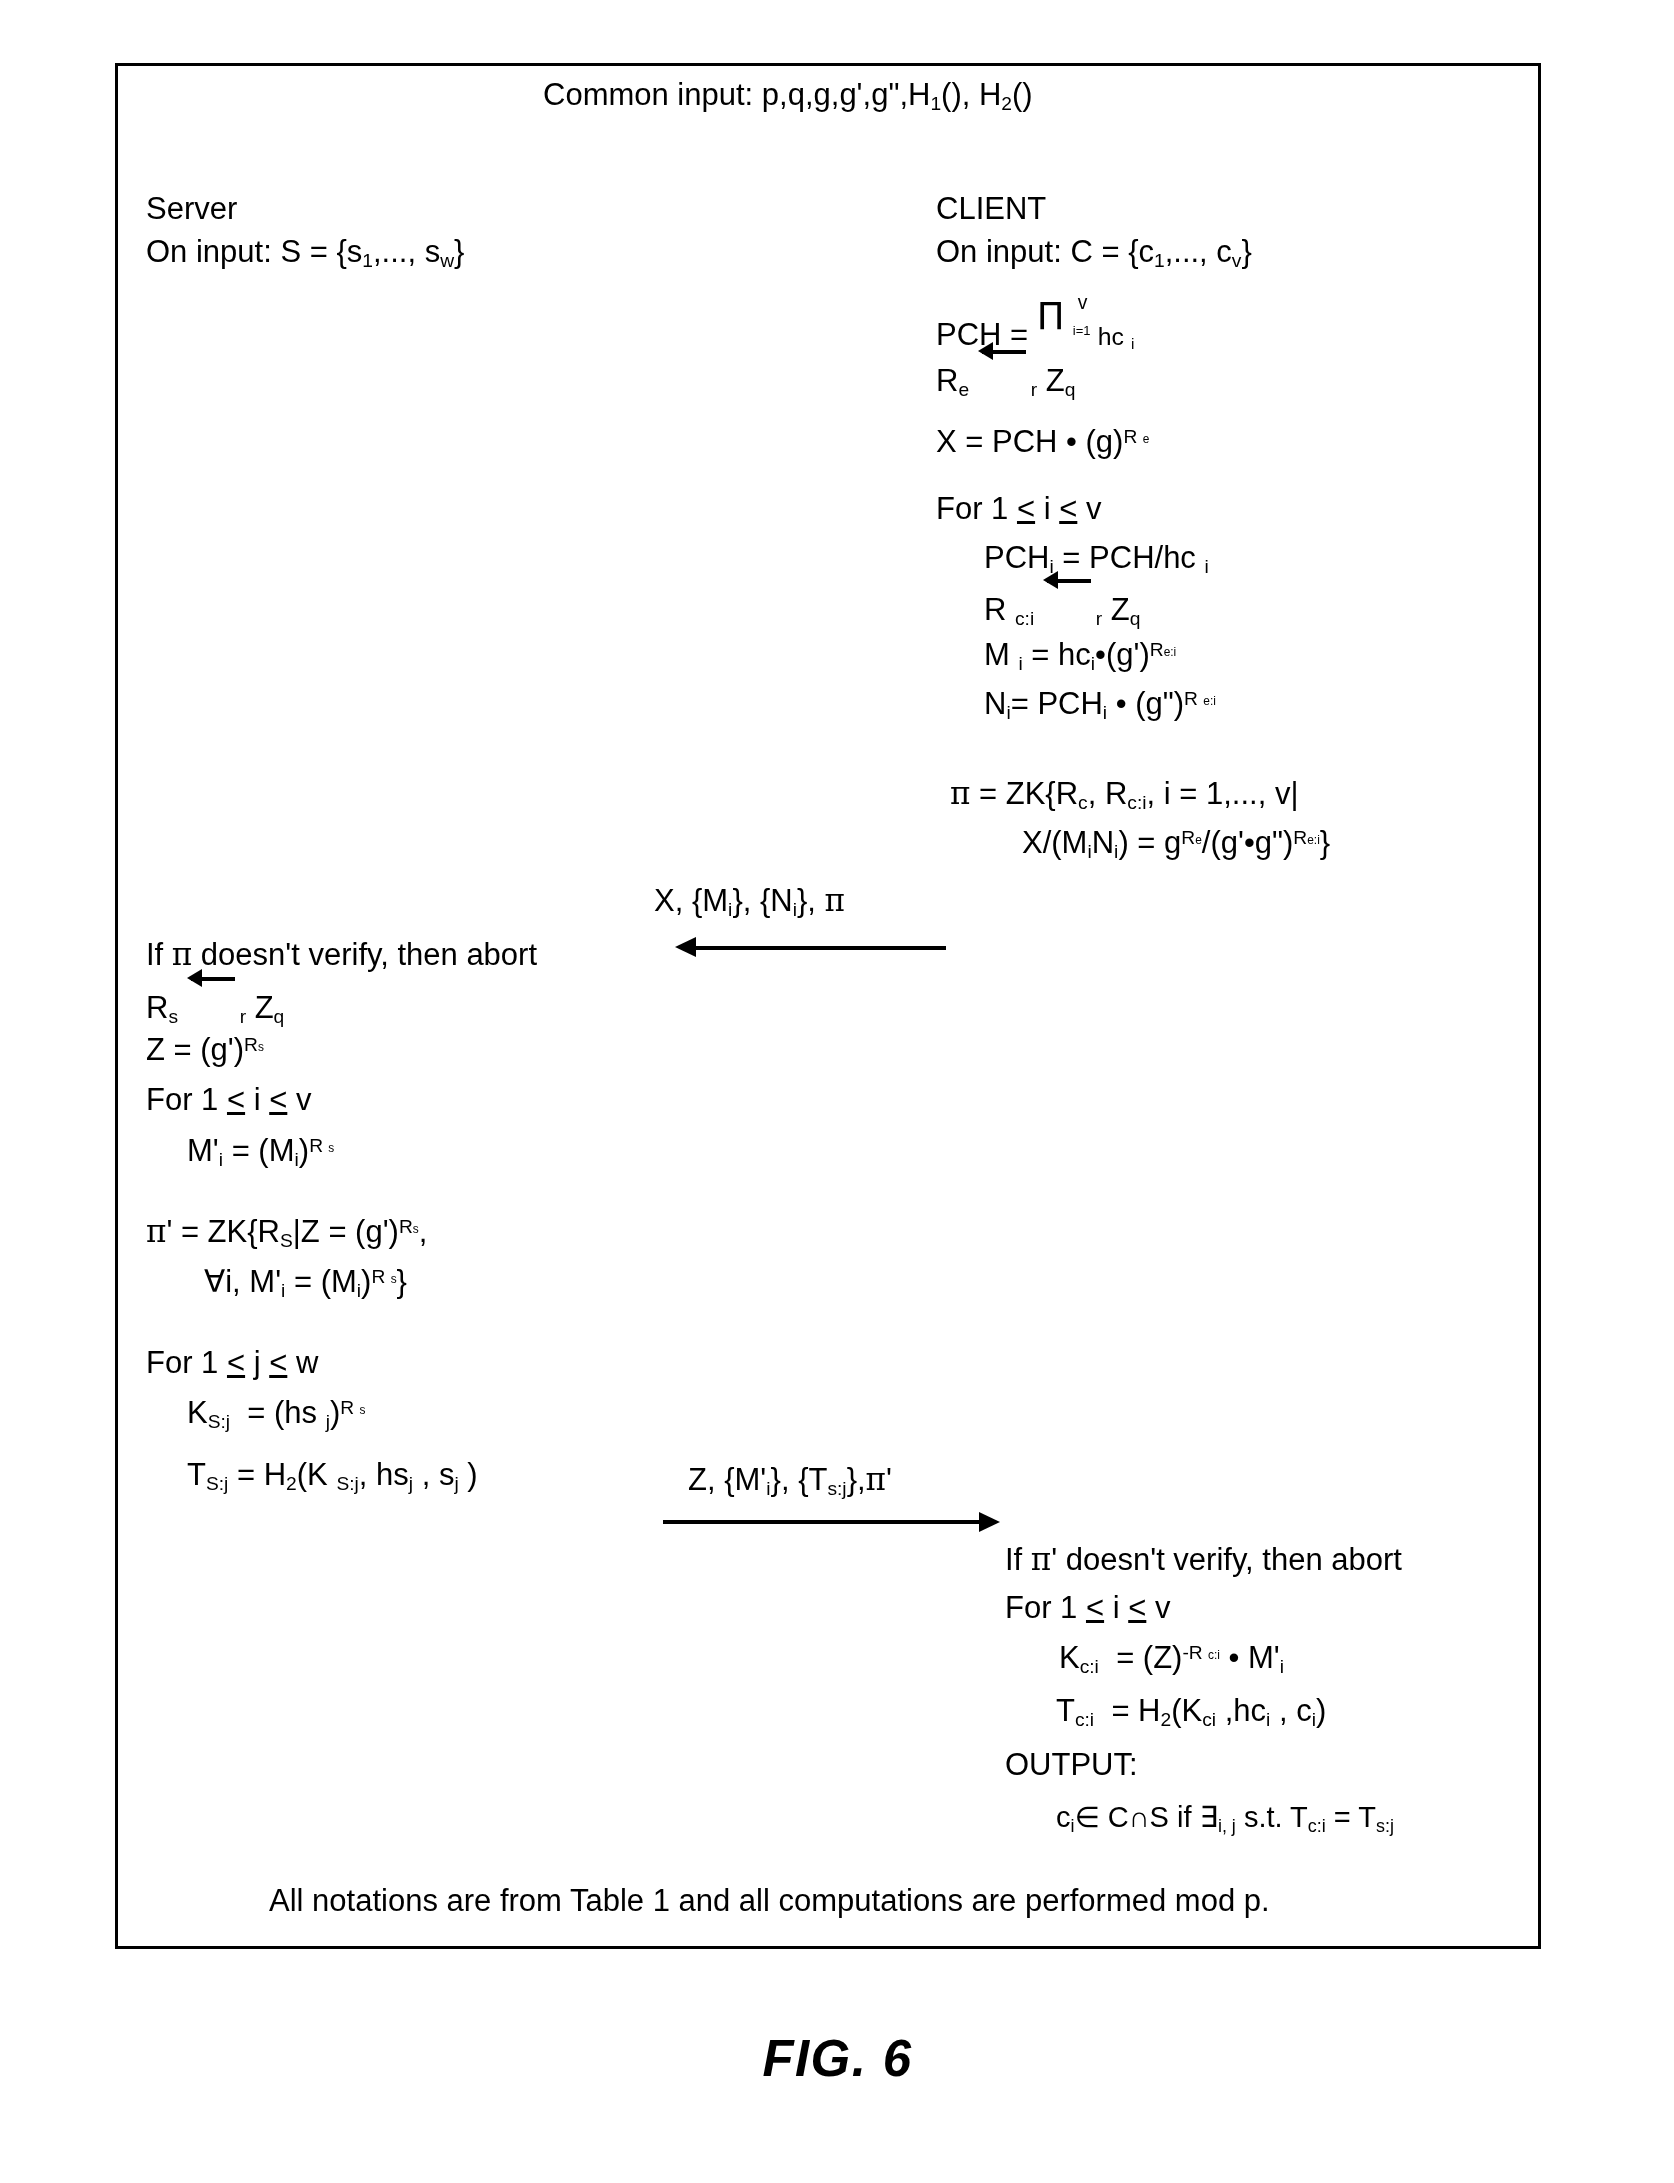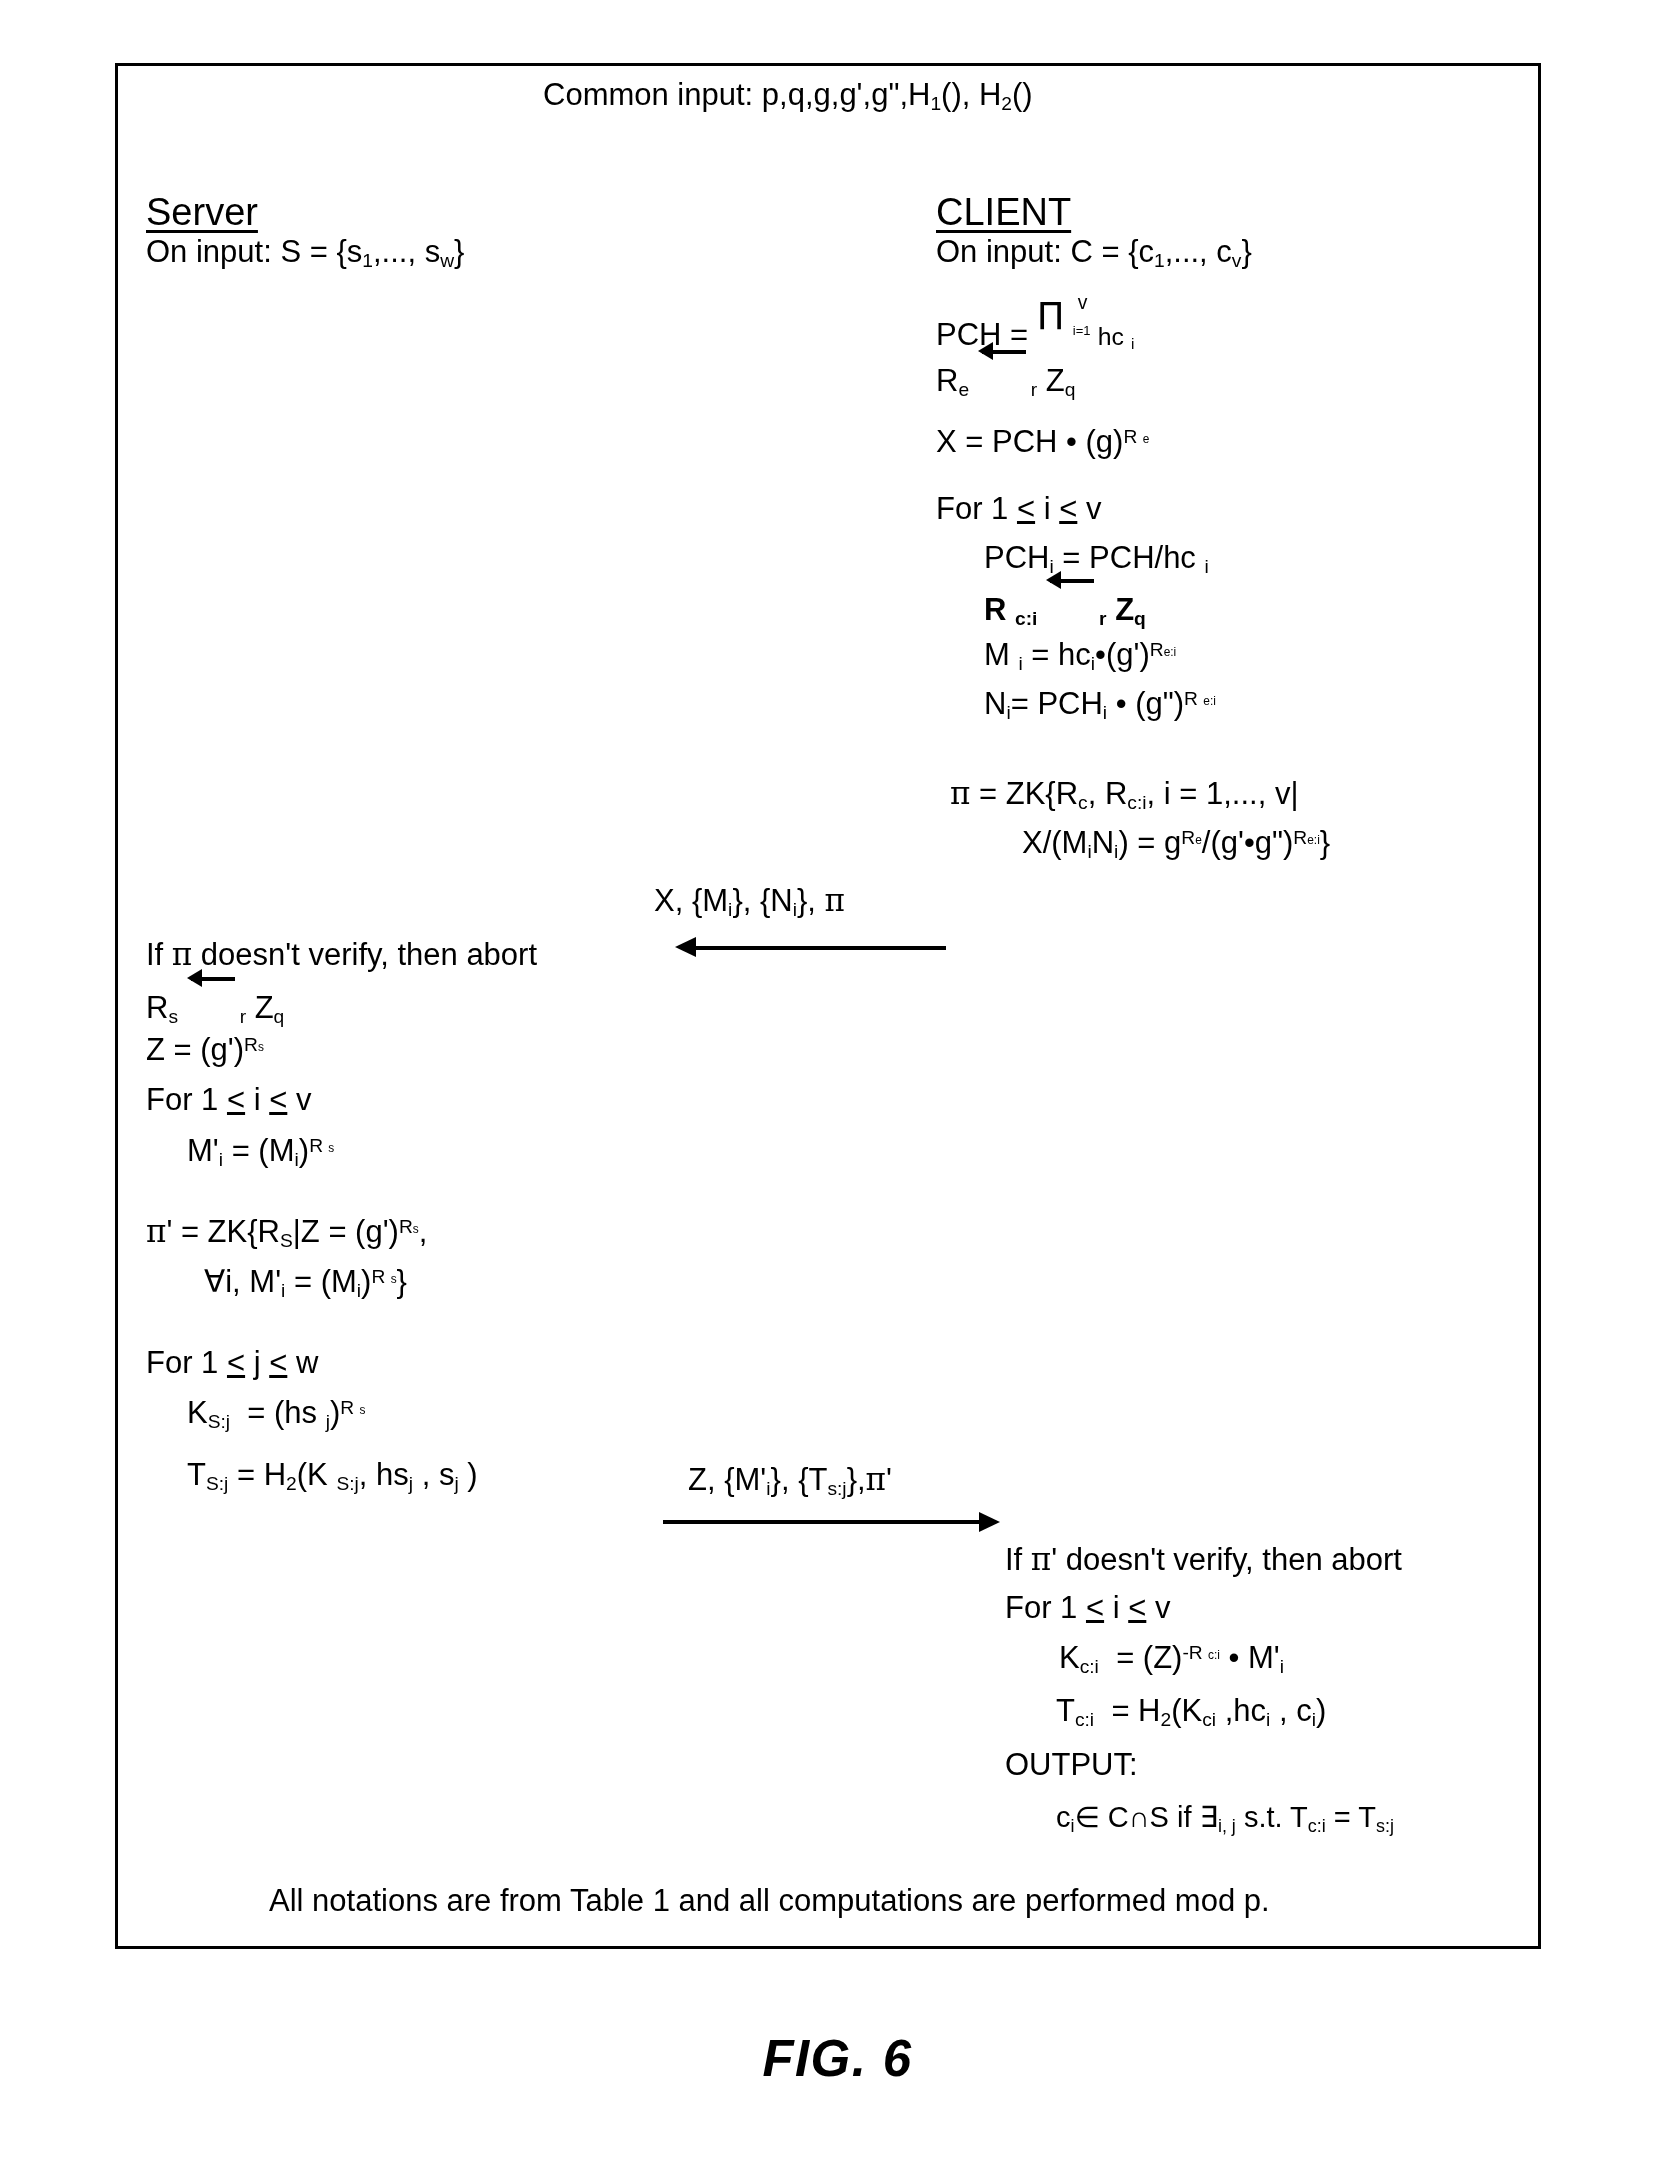--- a/index.html
+++ b/index.html
@@ -17,21 +17,21 @@
     left:115px;top:63px;
     width:1426px;height:1886px;
     border:3.6px solid #000;
     box-sizing:border-box;
   }
 
   
   .tx{position:absolute;white-space:pre;line-height:1.05;}
   .f34{font-size:29px;}
   .f36{font-size:31px;}
-  .hdr{font-size:38px;text-decoration:underline;text-underline-offset:5px;}
+  .hdr{font-size:31px;text-underline-offset:5px;}
 
   sub{font-size:0.62em;vertical-align:-0.28em;line-height:0;}
   sup{font-size:0.62em;vertical-align:0.48em;line-height:0;}
   .sml{font-size:0.62em;}
   .pi{font-family:"DejaVu Serif",serif;font-style:normal;}
 
   
   .prod{display:inline-block;position:relative;width:61px;height:1em;vertical-align:baseline;}
   .prod .sym{position:absolute;left:0;top:-15.7px;font-size:37px;font-family:"DejaVu Sans",sans-serif;}
   .prod .up{position:absolute;left:41px;top:-21.4px;font-size:19.3px;}
@@ -96,21 +96,21 @@
   <div class="tx f36" style="left:936px;top:314px;">PCH = <span class="prod"><span class="sym">Π</span><span class="up">v</span><span class="lo">i=1</span></span><span style="font-size:0.8em;">hc <sub>i</sub></span></div>
 
   <div class="tx f36" style="left:936px;top:360px;text-align:center;">R<sub>e</sub> <span class="lar"><span class="head"></span><span class="shaft"></span></span><sub>r</sub> Z<sub>q</sub></div>
 
   <div class="tx f36" style="left:936px;top:426px;">X = PCH • (g)<sup>R <span class="sml">e</span></sup></div>
 
   <div class="tx f36" style="left:936px;top:493px;">For 1 <span style="text-decoration:underline;">&lt;</span> i <span style="text-decoration:underline;">&lt;</span> v</div>
 
   <div class="tx f36" style="left:984px;top:542px;">PCH<sub>i</sub> = PCH/hc <sub>i</sub></div>
 
-  <div class="tx f36" style="left:984px;top:589px;font-weight:bold;">R <sub>c:i</sub> <span class="lar"><span class="head"></span><span class="shaft"></span></span><sub>r</sub> Z<sub>q</sub></div>
+  <div class="tx f36" style="left:984px;top:589px;">R <sub>c:i</sub> <span class="lar"><span class="head"></span><span class="shaft"></span></span><sub>r</sub> Z<sub>q</sub></div>
 
   <div class="tx f36" style="left:984px;top:639px;">M <sub>i</sub> = hc<sub>i</sub>•(g')<sup>R<span class="sml">e:i</span></sup></div>
 
   <div class="tx f36" style="left:984px;top:688px;">N<sub>i</sub>= PCH<sub>i</sub> • (g")<sup>R <span class="sml">e:i</span></sup></div>
 
   <div class="tx f36" style="left:950px;top:777px;"><span class="pi">π</span> = ZK{R<sub>c</sub>, R<sub>c:i</sub>, i = 1,..., v|</div>
 
   <div class="tx f36" style="left:1022px;top:827px;">X/(M<sub>i</sub>N<sub>i</sub>) = g<sup>R<span class="sml">e</span></sup>/(g'•g")<sup>R<span class="sml">e:i</span></sup>}</div>
 
   <div class="tx f36" style="left:654px;top:884px;">X, {M<sub>i</sub>}, {N<sub>i</sub>}, <span class="pi">π</span></div>

